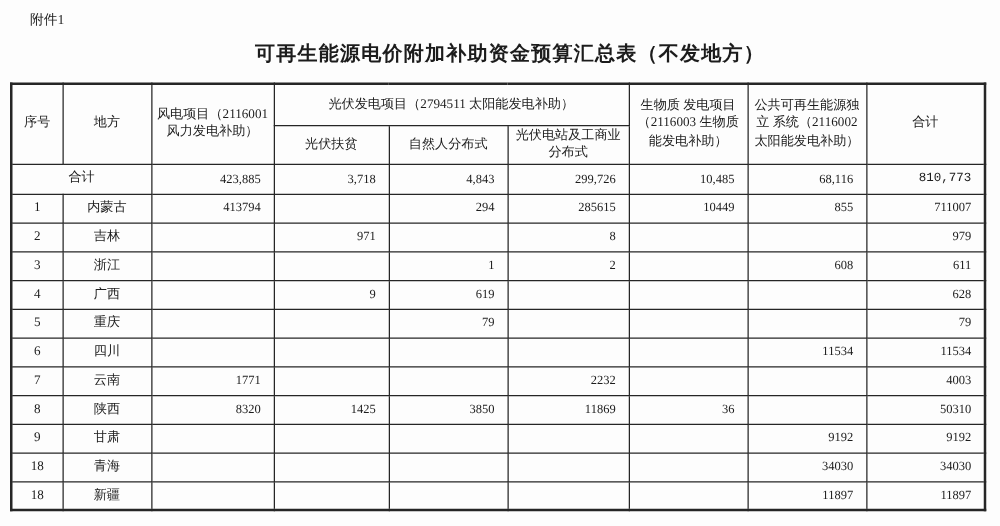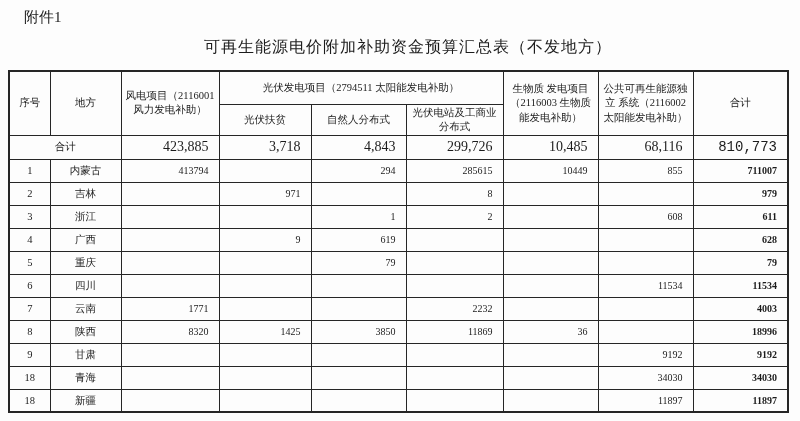--- a/index.html
+++ b/index.html
@@ -5,27 +5,27 @@
   * { box-sizing: border-box; }
   html, body {
     margin: 0; padding: 0;
     width: 800px; height: 421px;
     background: #fdfdfd;
     color: #1c1c1c;
     font-family: "Liberation Serif", "DejaVu Serif", serif;
     overflow: hidden;
   }
   .attachment {
-    font-size: 15px;
+    font-size: 11px;
     padding: 8px 0 0 24px;
   }
   .doc-title {
     text-align: center;
     font-size: 16px;
-    font-weight: normal;
+    font-weight: bold;
     margin: 10px 0 12px 16px;
     letter-spacing: 1px;
   }
   table.subsidy {
     border-collapse: collapse;
     table-layout: fixed;
     width: 779px;
     margin-left: 8px;
     border: 2px solid #262626;
   }
@@ -38,22 +38,22 @@
     line-height: 1.35;
     overflow: hidden;
   }
   thead th { text-align: center; }
   thead tr.h1 th { height: 33px; }
   thead tr.h2 th { height: 31px; }
   tbody td { height: 23px; }
   td.c { text-align: center; }
   td.num { text-align: right; padding-right: 10px; font-size: 10px; }
   tr.total-row td { height: 24px; }
-  tr.total-row td.num { font-size: 14px; }
-  td.sum-col { font-weight: bold; }
+  tr.total-row td.num { font-size: 10px; }
+  td.sum-col { font-weight: normal; }
   tr.total-row td.sum-col { font-weight: normal; font-family: Liberation Mono, monospace; }
 </style>
 </head>
 <body>
 
 <div class="attachment">附件1</div>
 <div class="doc-title">可再生能源电价附加补助资金预算汇总表（不发地方）</div>
 
 <table class="subsidy">
   <colgroup>
@@ -174,21 +174,21 @@
     </tr>
     <tr>
       <td class="c">8</td>
       <td class="c">陕西</td>
       <td class="num">8320</td>
       <td class="num">1425</td>
       <td class="num">3850</td>
       <td class="num">11869</td>
       <td class="num">36</td>
       <td class="num"></td>
-      <td class="num sum-col">18996</td>
+      <td class="num sum-col">50310</td>
     </tr>
     <tr>
       <td class="c">9</td>
       <td class="c">甘肃</td>
       <td class="num"></td>
       <td class="num"></td>
       <td class="num"></td>
       <td class="num"></td>
       <td class="num"></td>
       <td class="num">9192</td>

